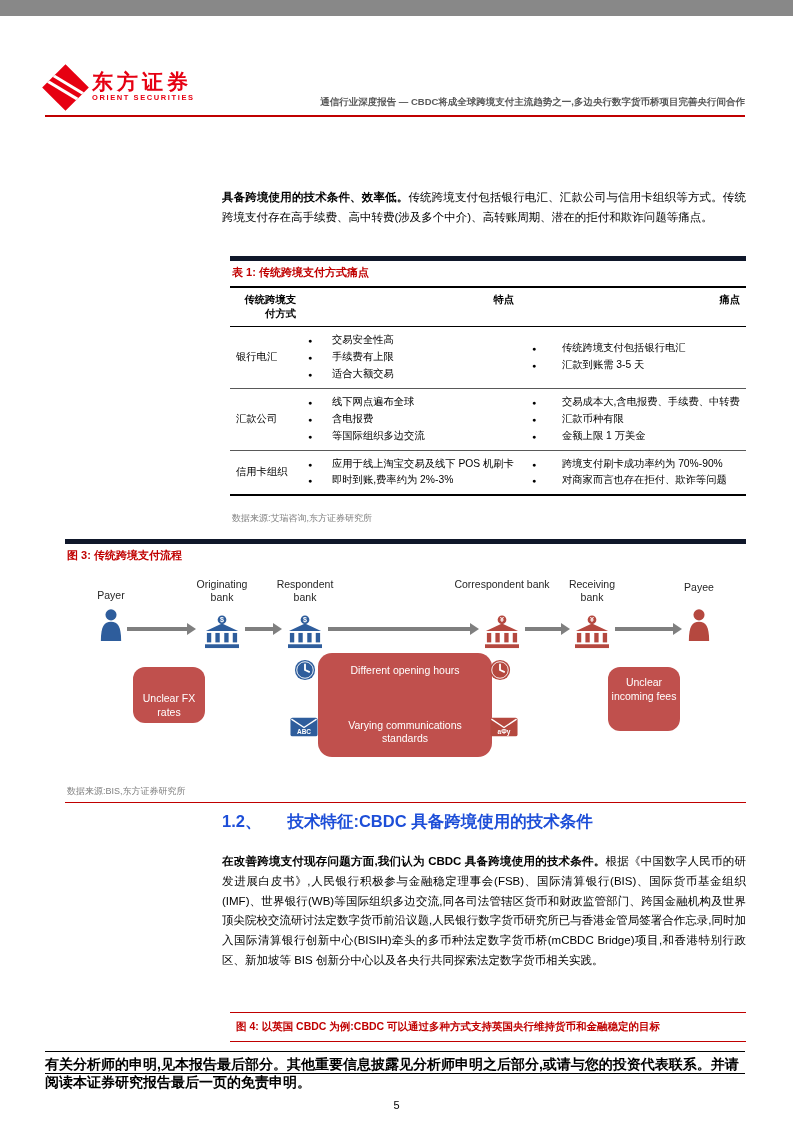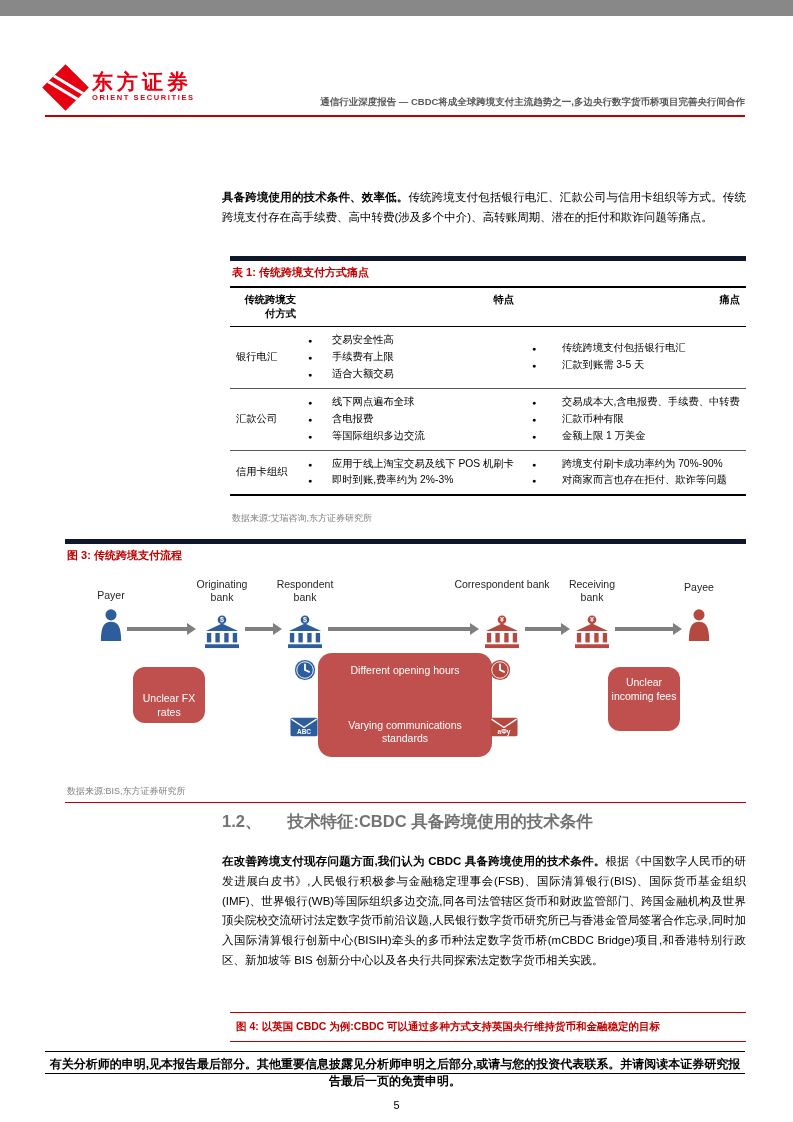--- a/index.html
+++ b/index.html
@@ -56,34 +56,34 @@
   .callout{ position:absolute; background:#c0504d; color:#fff; border-radius:12px;
     font-size:10.5px; text-align:center; z-index:1; line-height:1.3; }
   .callout-fx{ left:68px; top:94px; width:72px; height:56px; padding-top:25px; }
   .callout-mid{ left:253px; top:80px; width:174px; height:104px; border-radius:14px;
     display:flex; flex-direction:column; justify-content:space-between; align-items:center;
     padding:11px 10px; }
   .callout-fees{ left:543px; top:94px; width:72px; height:64px; padding-top:9px; }
 
   
   .section-heading{ position:absolute; left:222px; top:795px; font-size:16.5px; font-weight:700;
-    color:#737373; }
+    color:#1d4ed8; }
   .section-heading .num{ margin-right:26px; }
   .body-par{ position:absolute; left:222px; top:836px; width:524px; font-size:11.5px;
     line-height:1.72; text-align:justify; }
 
   
   .figure4-bar{ position:absolute; left:230px; top:996px; width:516px;
     border-top:1px solid #c00000; border-bottom:1px solid #c00000;
     color:#c00000; font-weight:700; font-size:10.5px; padding:7px 6px; }
 
   
   .footer-rule-top{ position:absolute; left:45px; right:48px; top:1035px; border-top:1px solid #000; }
-  .footer-text{ position:absolute; left:45px; right:48px; top:1040px; text-align:center;
-    font-size:12px; font-weight:700; }
+  .footer-text{ position:absolute; left:45px; right:48px; top:1040px; text-align:left;
+    font-size:14px; font-weight:700; }
   .footer-rule-bottom{ position:absolute; left:45px; right:48px; top:1057px; border-top:1px solid #000; }
   .page-number{ position:absolute; left:0; right:0; top:1083px; text-align:center; font-size:11px; }
 </style>
 </head>
 <body>
 
 <div class="page">
 
   <div class="logo">
     <div class="logo-diamond"></div>

